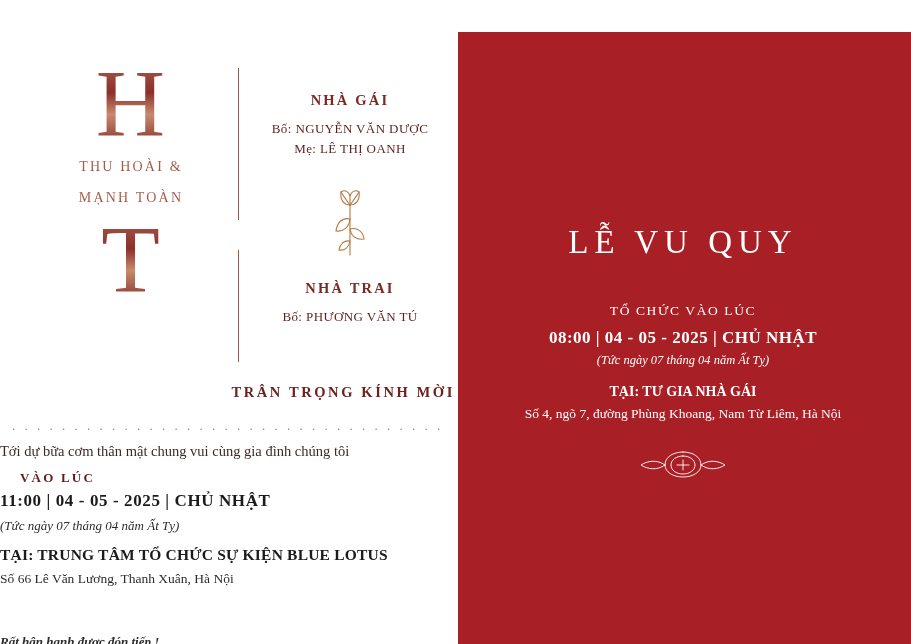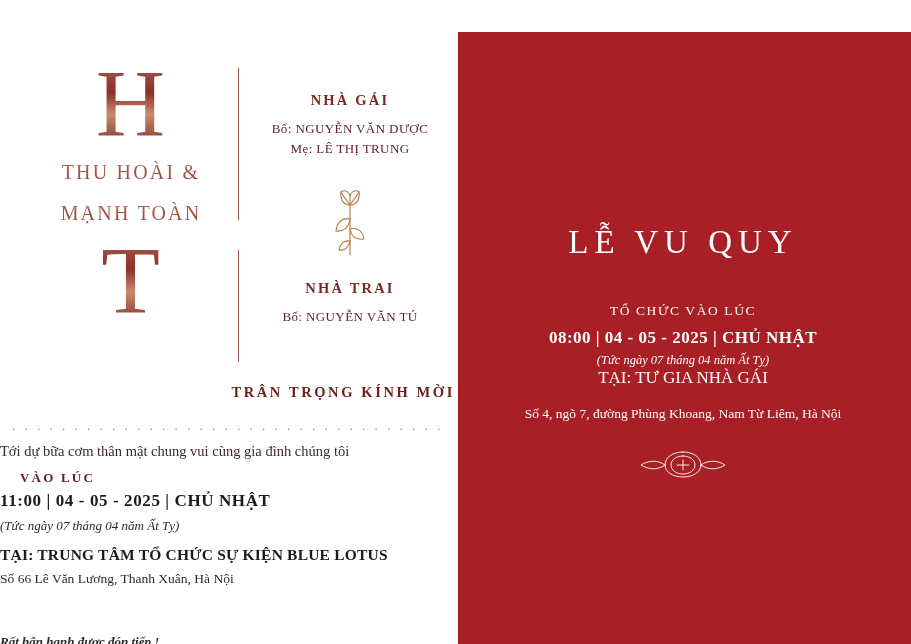--- a/index.html
+++ b/index.html
@@ -52,21 +52,21 @@
     font-weight: 400;
     background: linear-gradient(180deg, #a8644f 0%, #8c2f2a 38%, #c98a6e 62%, #7d2723 100%);
     -webkit-background-clip: text;
     background-clip: text;
     color: transparent;
     letter-spacing: 1px;
   }
   .mono-letter.h { margin-bottom: 2px; }
   .mono-names {
     font-family: "Liberation Serif", serif;
-    font-size: 20px;
+    font-size: 14px;
     letter-spacing: 2.2px;
     line-height: 1.75;
     background: linear-gradient(180deg, #b0725a 0%, #8e3a2c 100%);
     -webkit-background-clip: text;
     background-clip: text;
     color: transparent;
     margin: 6px 0 4px 0;
     white-space: nowrap;
   }
   .mono-letter.t {
@@ -215,21 +215,21 @@
   .r-line {
     position: absolute;
     left: 0;
     width: 456px;
     text-align: center;
     color: #ffffff;
   }
   .r-sub { top: 271px; font-size: 13.5px; letter-spacing: 1.6px; }
   .r-time { top: 296px; font-size: 17px; font-weight: 700; letter-spacing: 0.5px; }
   .r-lunar { top: 321px; font-size: 12.5px; font-style: italic; }
-  .r-venue { top: 336px; font-size: 17px; font-weight: 400; }
+  .r-venue { top: 352px; font-size: 14px; font-weight: 700; }
   .r-address { top: 374px; font-size: 13.5px; }
   .r-ornament {
     position: absolute;
     left: 178px;
     top: 412px;
     width: 100px;
     height: 42px;
   }
 </style>
 </head>
@@ -246,41 +246,41 @@
         <div class="mono-names">MẠNH TOÀN</div>
         <div class="mono-letter t">T</div>
       </div>
 
       <div class="v-divider top"></div>
       <div class="v-divider bottom"></div>
 
       <div class="family bride">
         <div class="title">NHÀ GÁI</div>
         <div class="line">Bố: NGUYỄN VĂN DƯỢC</div>
-        <div class="line">Mẹ: LÊ THỊ TRUNG</div>
+        <div class="line">Mẹ: LÊ THỊ OANH</div>
       </div>
 
       <div class="flower">
         <svg width="100" height="86" viewBox="0 0 100 86" fill="none" xmlns="http://www.w3.org/2000/svg">
           <g stroke="#b5793f" stroke-width="1.1" fill="none" stroke-linecap="round">
             <path d="M50 30 C43 30 40 24 41 17 C45 14 49 17 50 21 C51 17 55 14 59 17 C60 24 57 30 50 30 Z"></path>
             <path d="M50 21 L50 30"></path>
             <path d="M41 17 C44 22 47 26 50 30"></path>
             <path d="M59 17 C56 22 53 26 50 30"></path>
             <path d="M50 30 L50 80"></path>
             <path d="M50 44 C42 42 37 48 36 56 C44 57 49 52 50 44 Z"></path>
             <path d="M50 54 C58 52 63 57 64 64 C56 65 51 61 50 54 Z"></path>
             <path d="M50 66 C44 65 40 69 39 75 C45 76 49 72 50 66 Z"></path>
           </g>
         </svg>
       </div>
 
       <div class="family groom">
         <div class="title">NHÀ TRAI</div>
-        <div class="line">Bố: NGUYỄN VĂN TÚ</div>
+        <div class="line">Bố: PHƯƠNG VĂN TÚ</div>
       </div>
 
       <div class="invite-title">TRÂN TRỌNG KÍNH MỜI</div>
       <div class="dots">. . . . . . . . . . . . . . . . . . . . . . . . . . . . . . . . . . .</div>
       <div class="line-std guest-line">Tới dự bữa cơm thân mật chung vui cùng gia đình chúng tôi</div>
       <div class="line-std vaoluc">VÀO LÚC</div>
       <div class="line-std time-line">11:00  |  04 - 05 - 2025  |  CHỦ NHẬT</div>
       <div class="line-std lunar-line">(Tức ngày 07 tháng 04 năm Ất Tỵ)</div>
       <div class="line-std venue-line">TẠI: TRUNG TÂM TỔ CHỨC SỰ KIỆN BLUE LOTUS</div>
       <div class="line-std address-line">Số 66 Lê Văn Lương, Thanh Xuân, Hà Nội</div>

